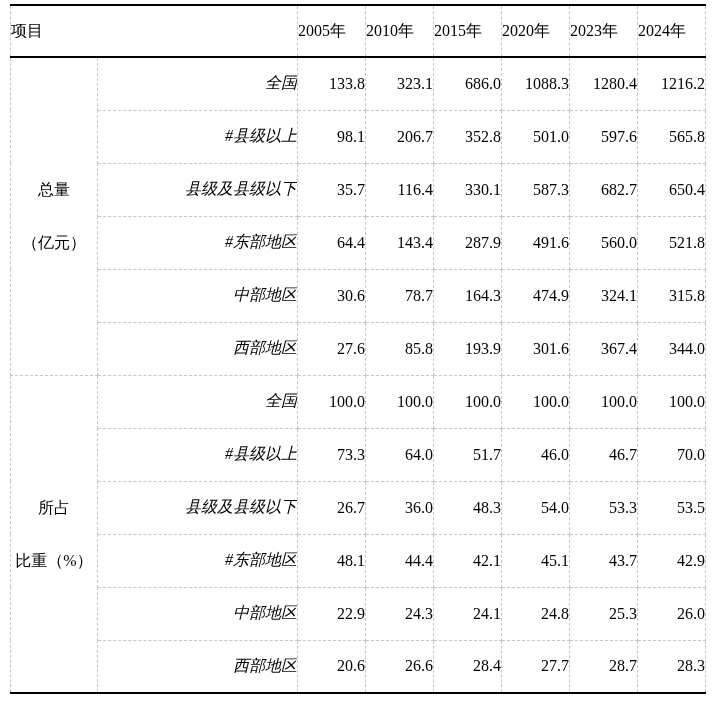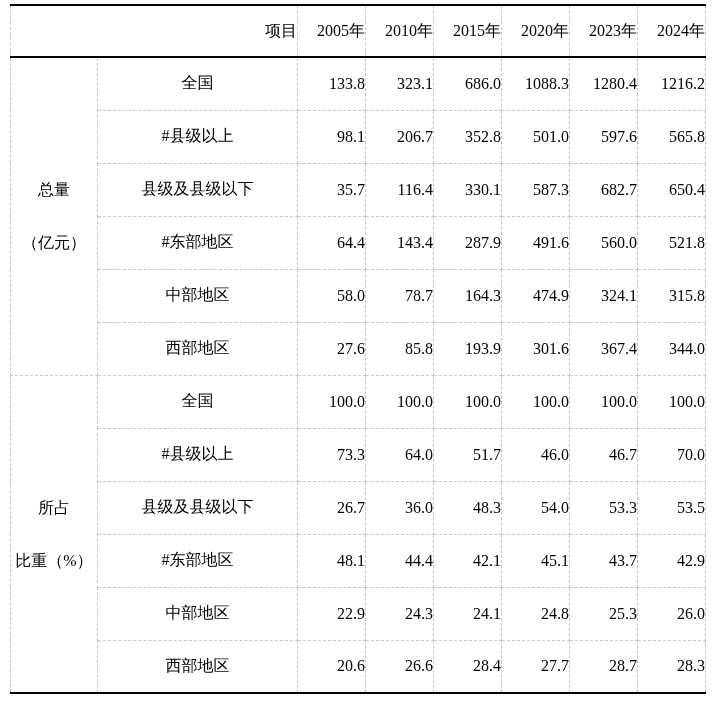--- a/index.html
+++ b/index.html
@@ -32,31 +32,32 @@
     height: 53px;
     box-sizing: border-box;
     background: #ffffff;
     vertical-align: middle;
     overflow: hidden;
     white-space: nowrap;
   }
   .stat-table thead th {
     border-bottom: 2px solid #000000;
     height: 52px;
-    text-align: right;
+    text-align: left;
   }
   .group-cell {
     text-align: center;
   }
   .group-line {
     line-height: 53px;
     height: 53px;
   }
   .item-cell {
-    text-align: center;
+    text-align: right;
+    font-style: italic;
   }
   .indent-0 { padding-left: 8px; }
   .indent-1 { padding-left: 32px; }
   .indent-2 { padding-left: 44px; margin-left: 44px; }
   .value-cell {
     text-align: right;
     padding-right: 6px;
   }
   .year-col {
     text-align: center;
@@ -125,21 +126,21 @@
         <td class="item-cell indent-1">#东部地区</td>
         <td class="value-cell">64.4</td>
         <td class="value-cell">143.4</td>
         <td class="value-cell">287.9</td>
         <td class="value-cell">491.6</td>
         <td class="value-cell">560.0</td>
         <td class="value-cell">521.8</td>
       </tr>
       <tr>
         <td class="item-cell indent-2">中部地区</td>
-        <td class="value-cell">58.0</td>
+        <td class="value-cell">30.6</td>
         <td class="value-cell">78.7</td>
         <td class="value-cell">164.3</td>
         <td class="value-cell">474.9</td>
         <td class="value-cell">324.1</td>
         <td class="value-cell">315.8</td>
       </tr>
       <tr>
         <td class="item-cell indent-2">西部地区</td>
         <td class="value-cell">27.6</td>
         <td class="value-cell">85.8</td>

